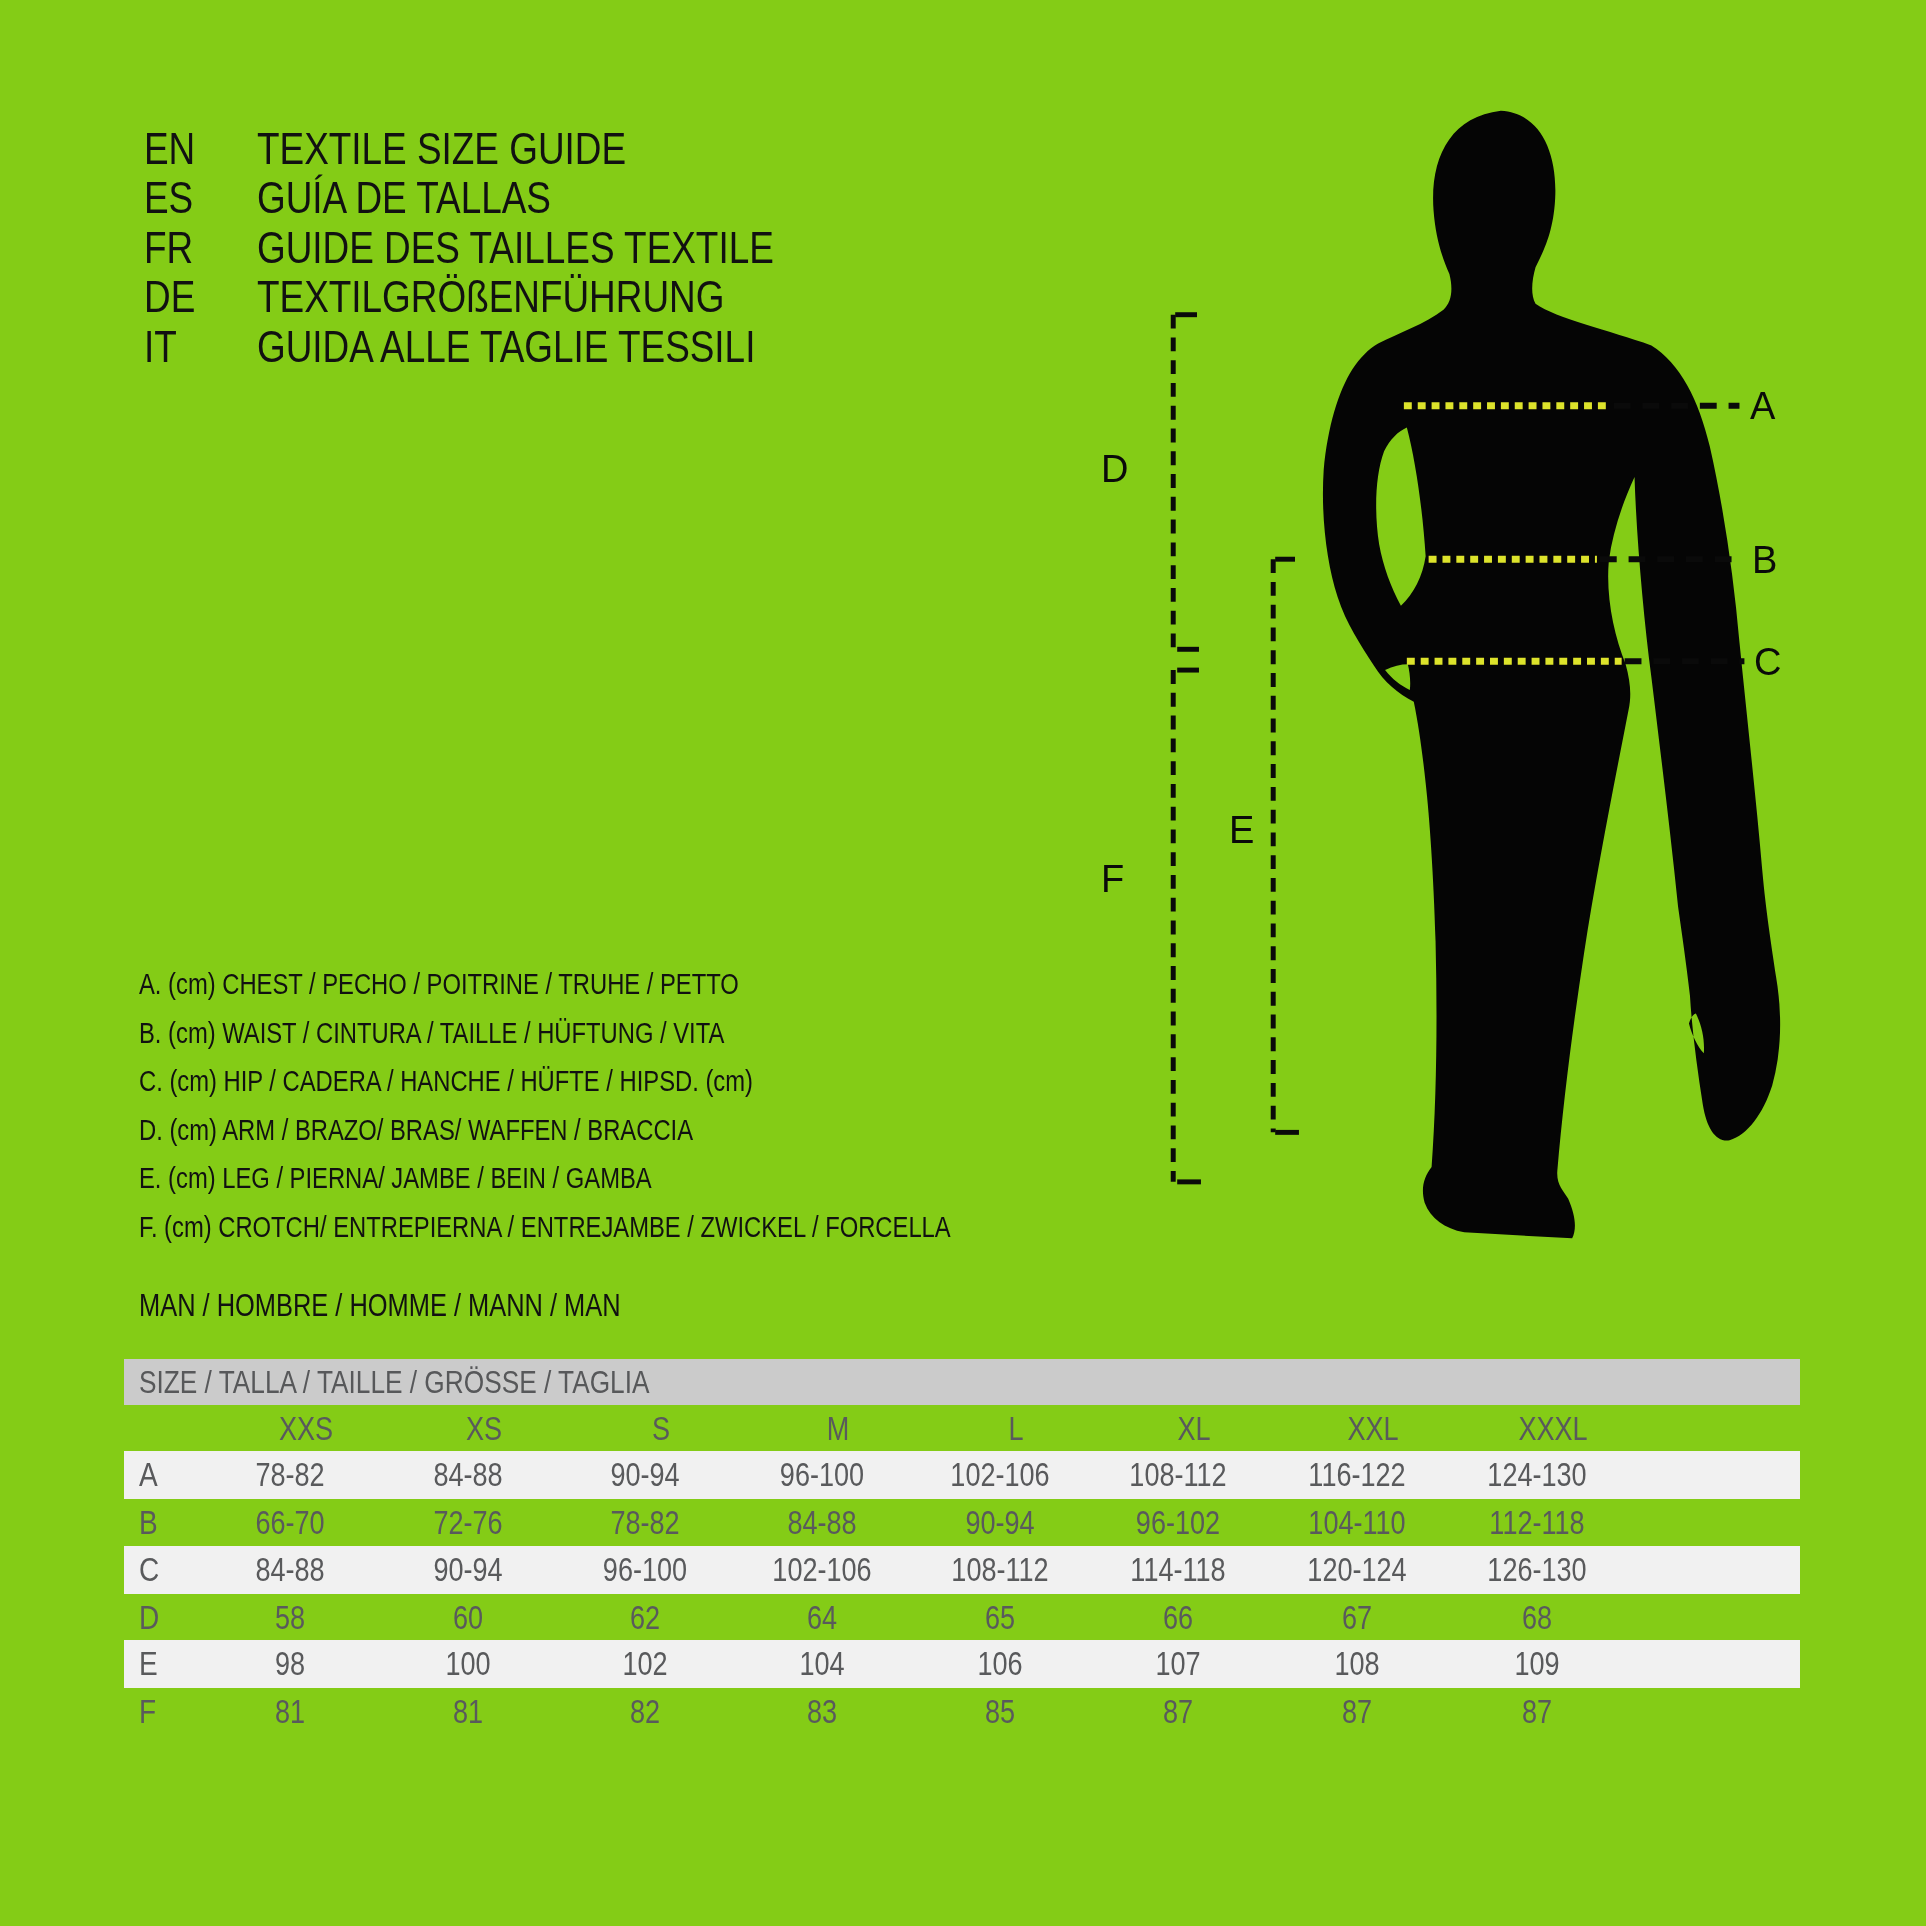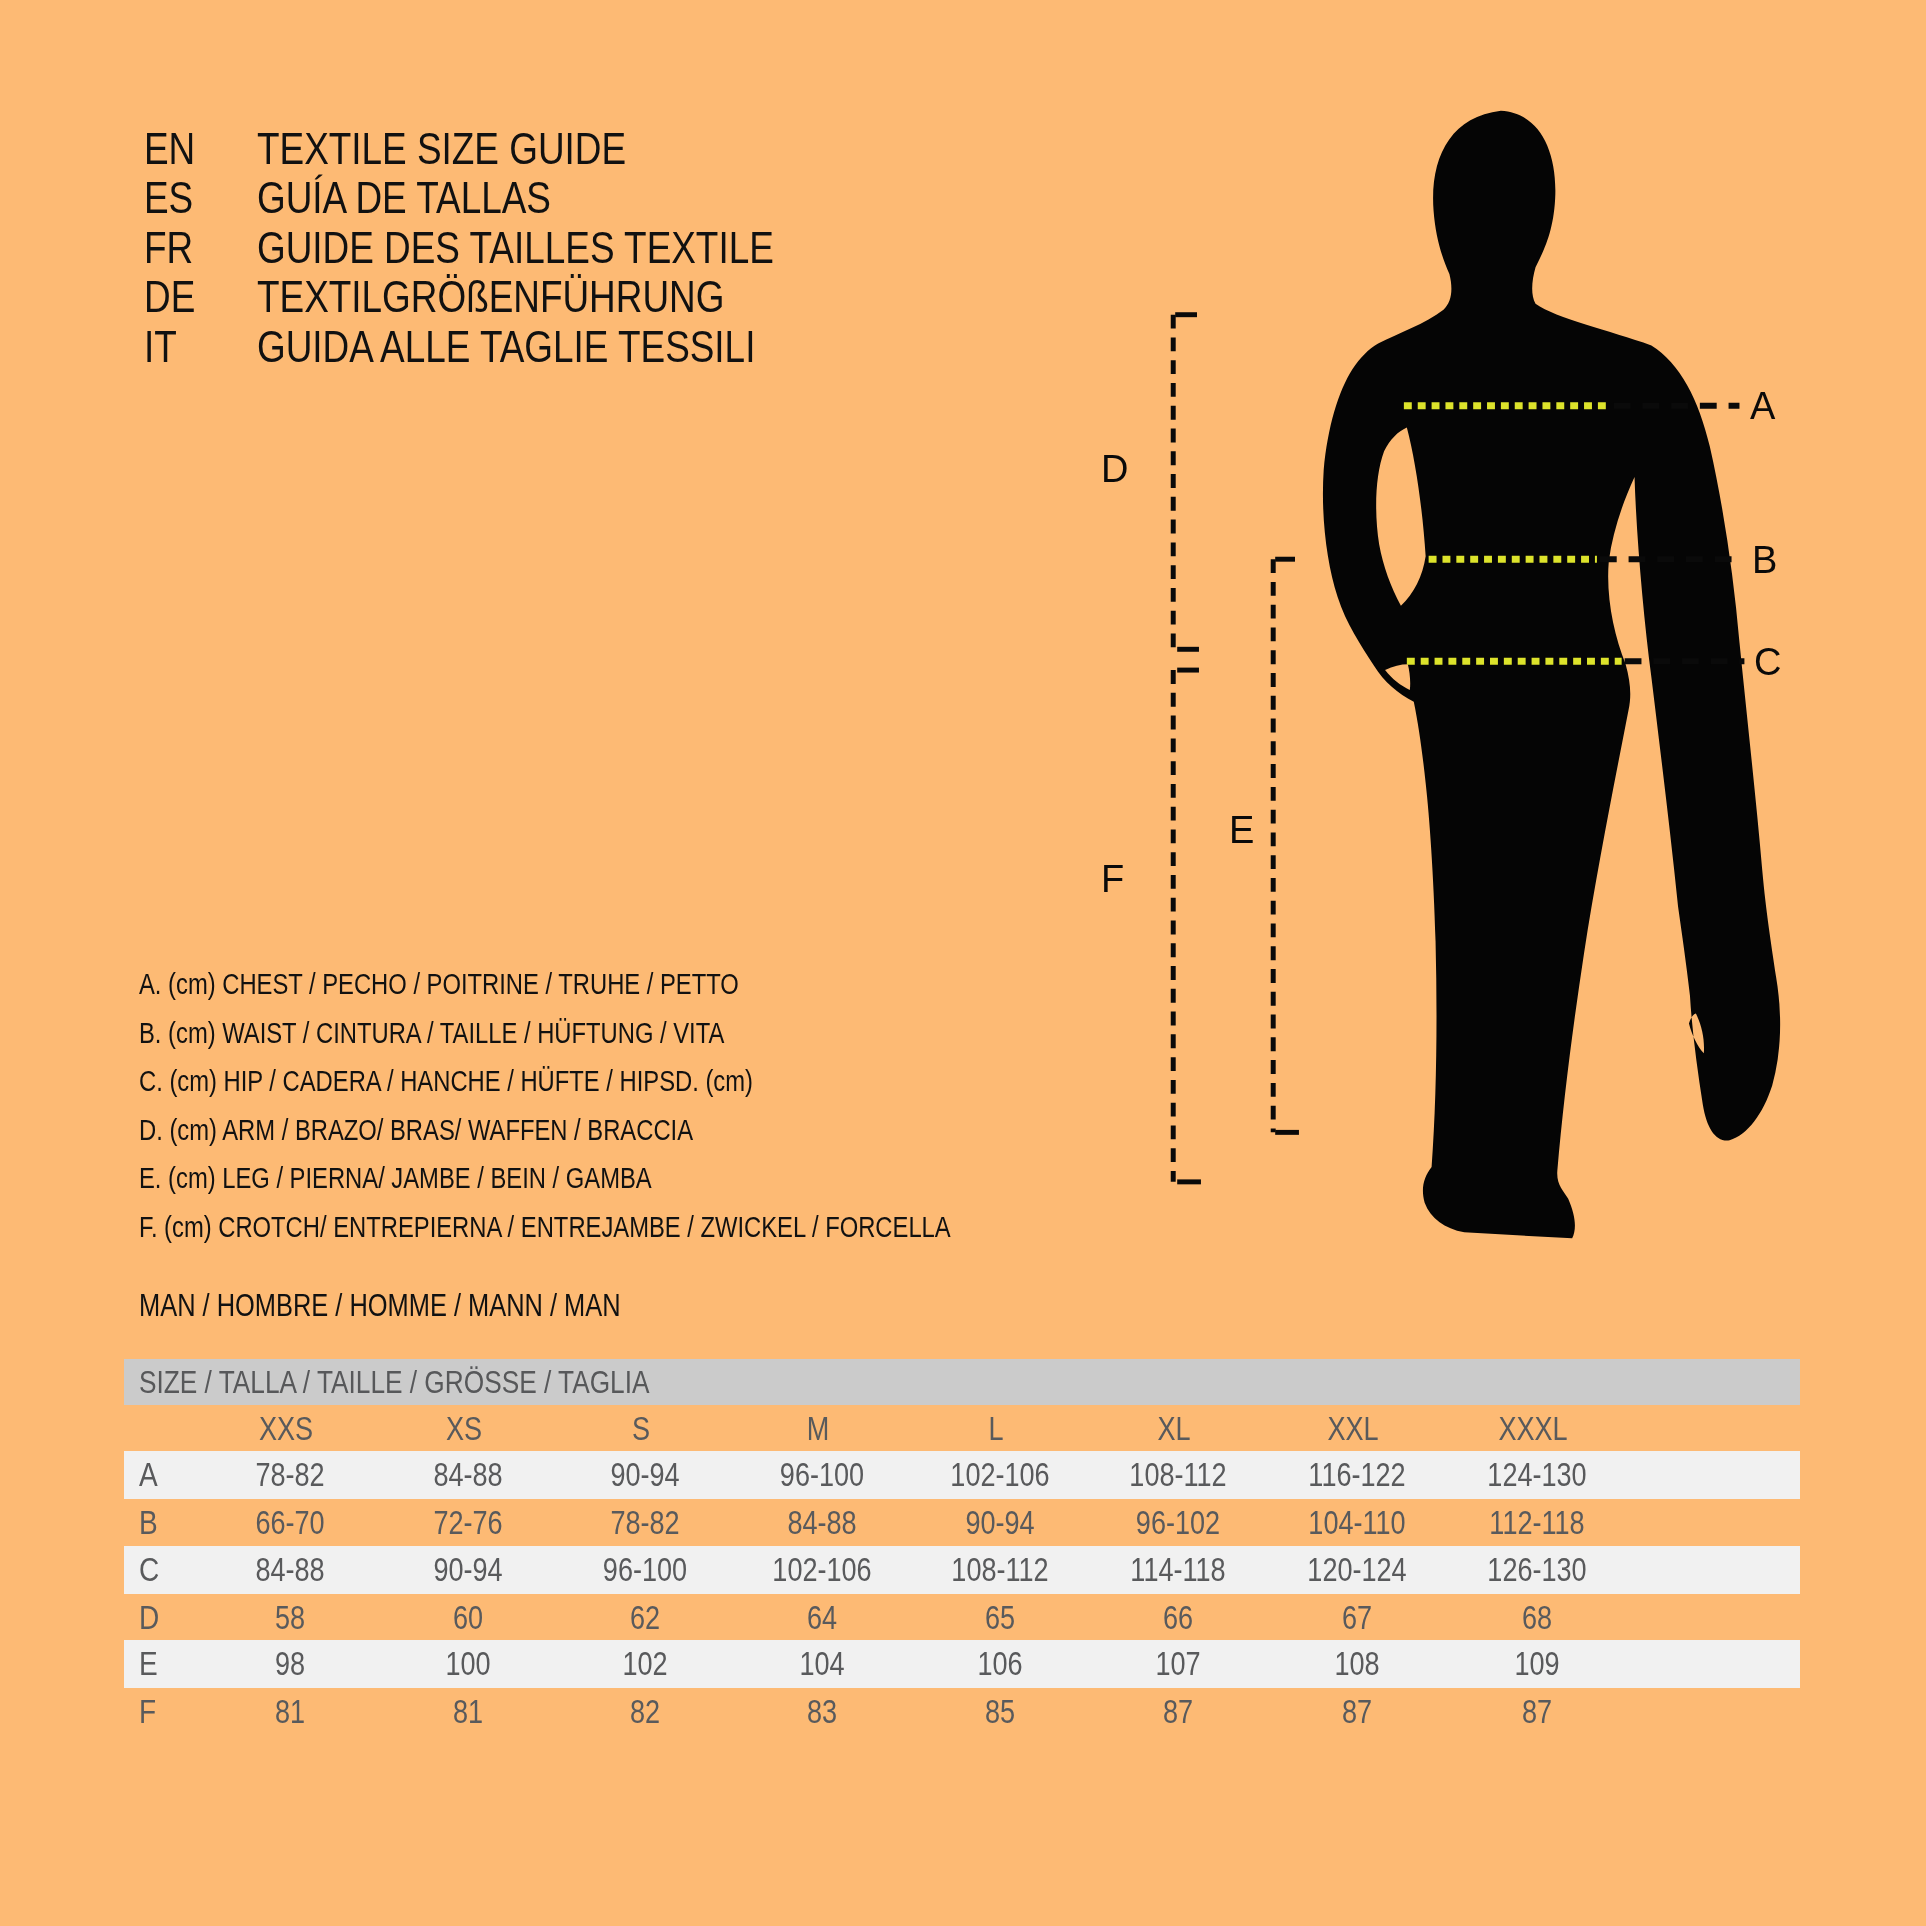--- a/index.html
+++ b/index.html
@@ -1,16 +1,16 @@
 <!DOCTYPE html>
 <html><head>
 <meta charset="utf-8">
 <style>
   html,body{margin:0;padding:0;background:#fff;}
-  #canvas{position:relative;width:1927px;height:1927px;background:#fdba74;overflow:hidden;
+  #canvas{position:relative;width:1927px;height:1927px;background:#84cc16;overflow:hidden;
           font-family:"Liberation Sans","DejaVu Sans",sans-serif;color:#111;}
 
   .abs{position:absolute;white-space:nowrap;}
   .cond{transform:scaleX(0.82);transform-origin:0 50%;}
 
   
   .lang-code{left:144px;font-size:45px;font-weight:500;height:50px;line-height:50px;}
   .lang-label{left:257px;font-size:45px;font-weight:500;height:50px;line-height:50px;}
 
   
@@ -153,21 +153,21 @@
   <div class="abs fig-label" style="left:1752px;top:536px">B</div>
   <div class="abs fig-label" style="left:1754px;top:638px">C</div>
   <div class="abs fig-label" style="left:1101px;top:445px">D</div>
   <div class="abs fig-label" style="left:1229px;top:806px">E</div>
   <div class="abs fig-label" style="left:1101px;top:855px">F</div>
 
   <div>
     <div class="abs bar"></div>
     <div class="abs cond bar-title">SIZE / TALLA / TAILLE / GRÖSSE / TAGLIA</div>
 
-    <div class="abs thead-row" style="left:120px;width:1676px">
+    <div class="abs thead-row" style="left:140px;width:1676px">
       <span class="hcell" style="left:82px">XXS</span>
       <span class="hcell" style="left:260px">XS</span>
       <span class="hcell" style="left:437px">S</span>
       <span class="hcell" style="left:614px">M</span>
       <span class="hcell" style="left:792px">L</span>
       <span class="hcell" style="left:970px">XL</span>
       <span class="hcell" style="left:1149px">XXL</span>
       <span class="hcell" style="left:1329px">XXXL</span>
     </div>
 

